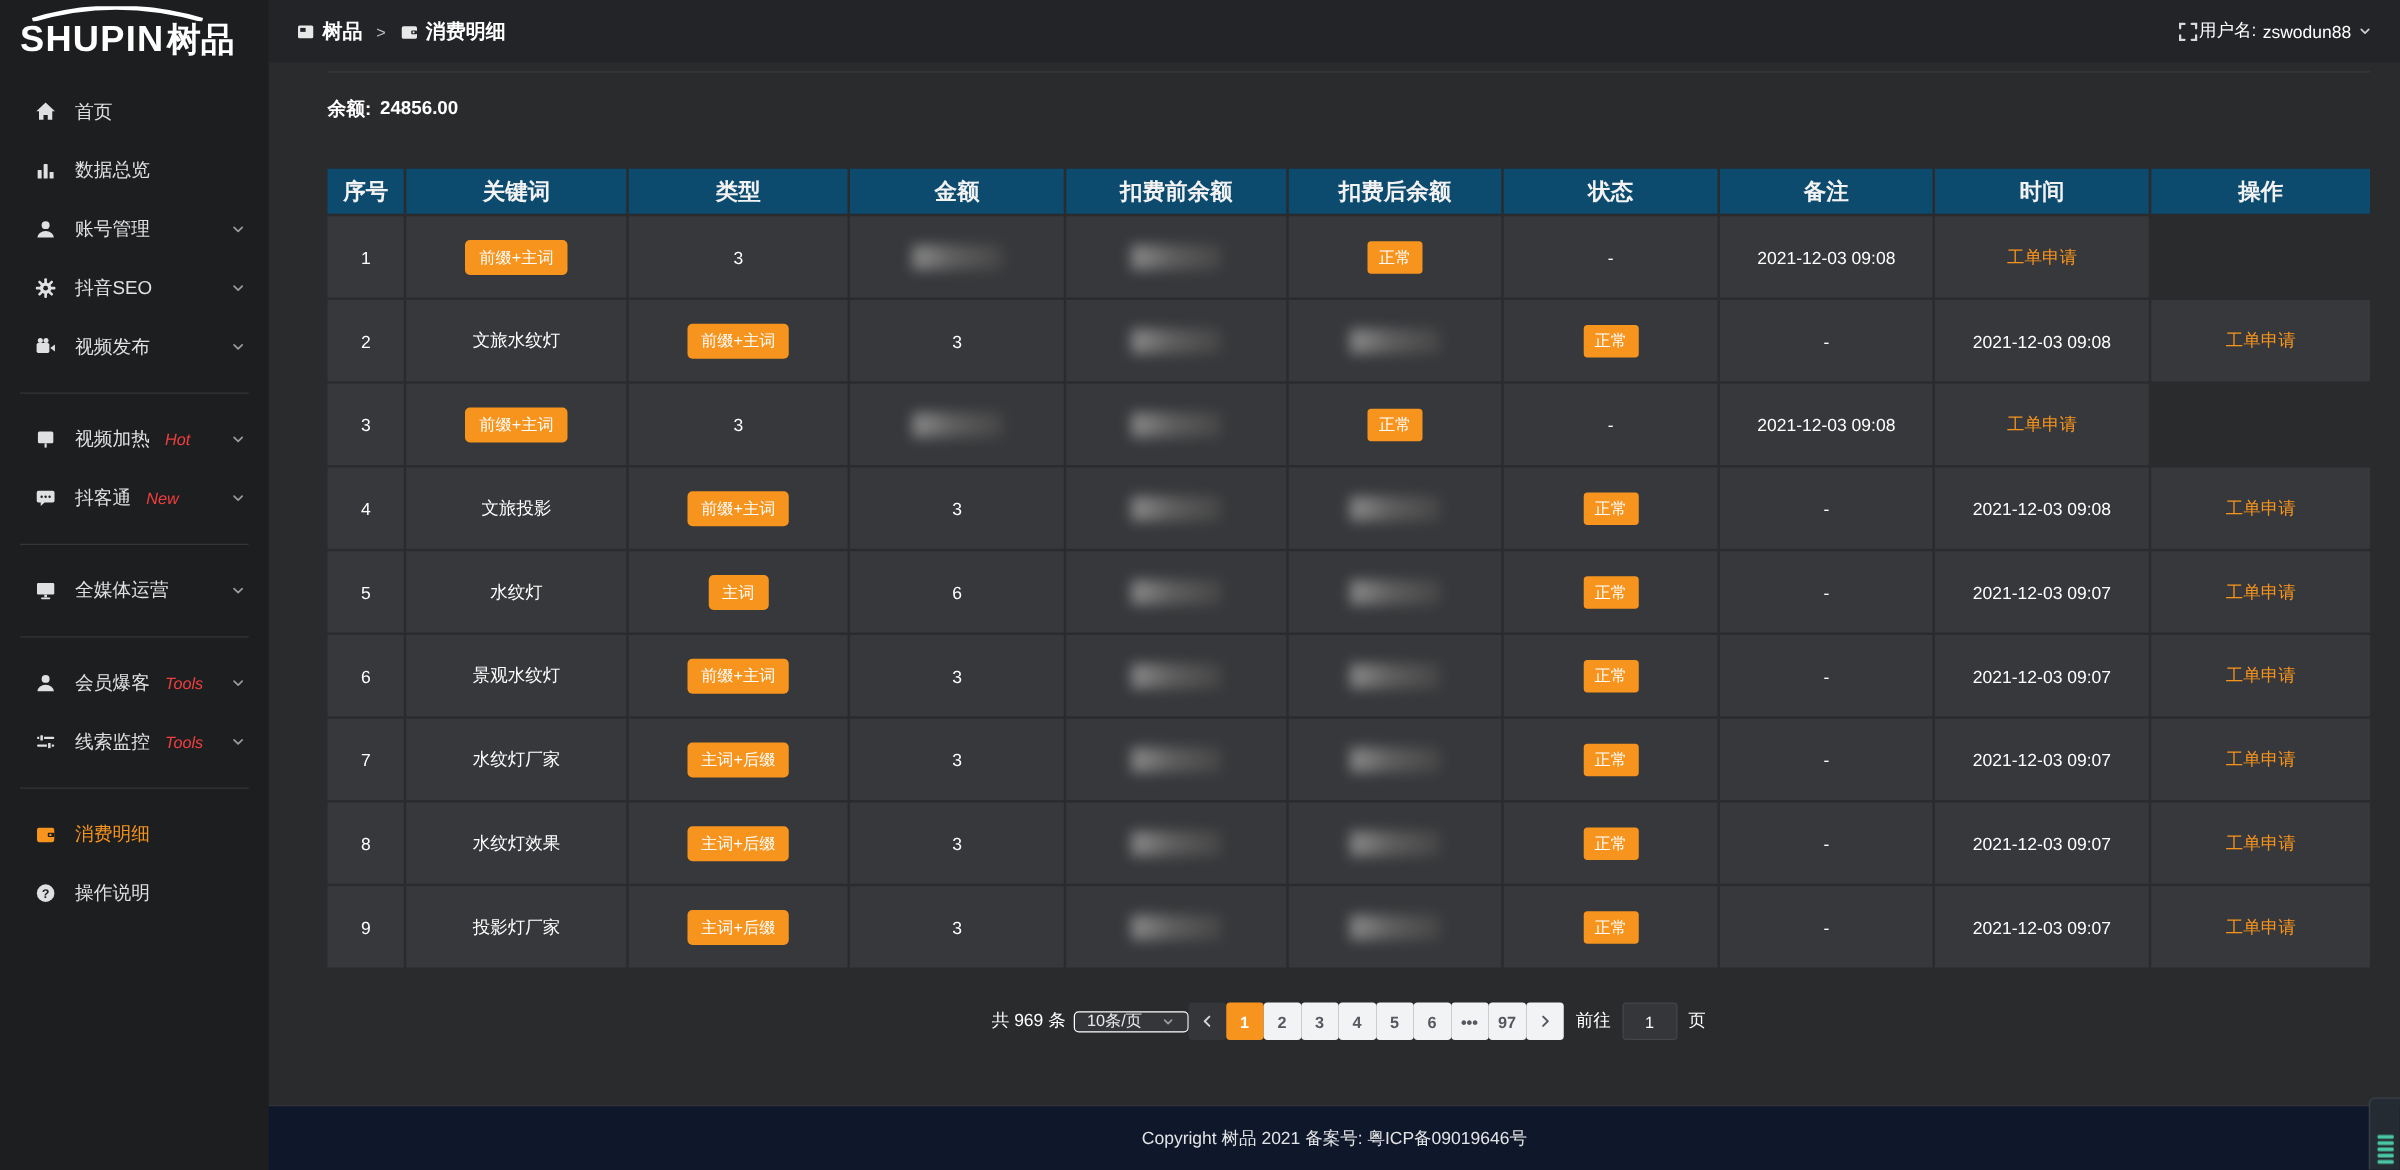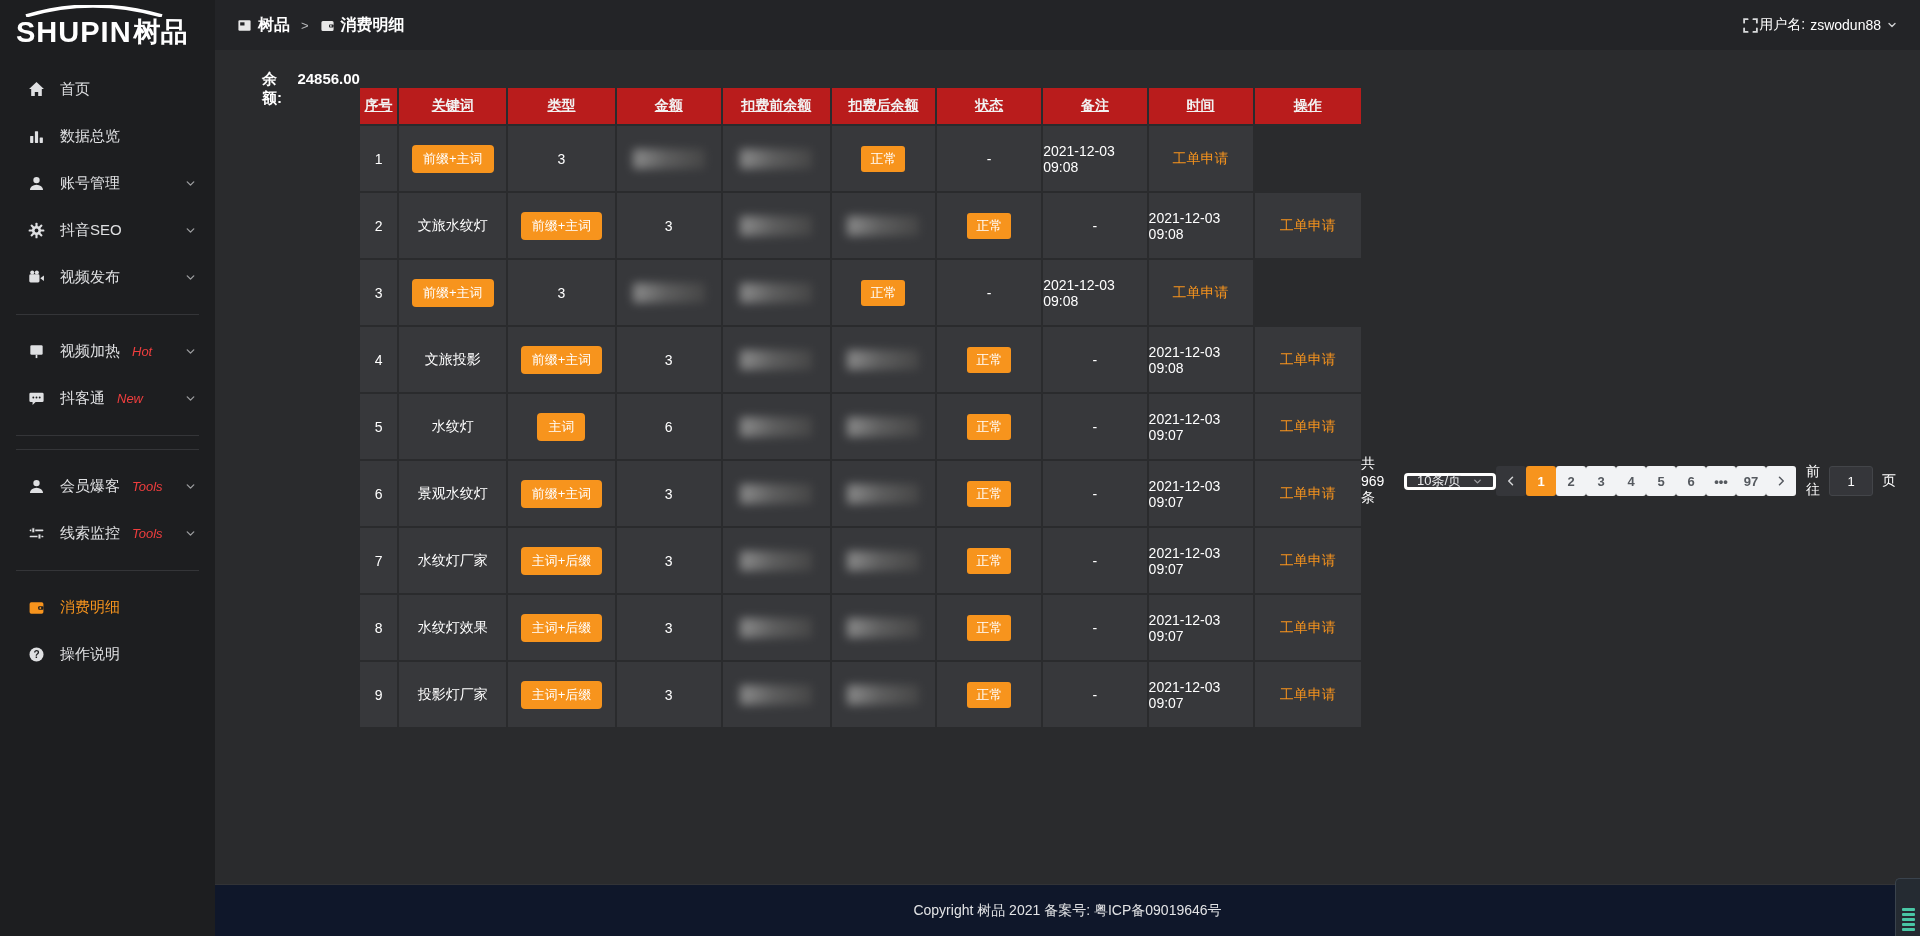--- a/index.html
+++ b/index.html
@@ -35,39 +35,39 @@
   .crumb-icon { width:15px; height:15px; display:flex; color:#e8e8e8; }
   .crumb-icon svg { width:100%; height:100%; }
   .crumb-sep { color:#b9babc; font-size:13px; font-weight:400; padding:0 2px; }
   .top-right { display:flex; align-items:center; font-size:14px; color:#fff; }
   .fs-icon { width:17px; height:17px; color:#d9dadc; cursor:pointer; display:flex; }
   .fs-icon svg { width:100%; height:100%; }
   .user-chip { display:flex; align-items:center; gap:5px; cursor:pointer; }
   .user-chevron { width:12px; height:12px; color:#cfd0d2; display:flex; }
   .user-chevron svg { width:100%; height:100%; }
 
-  .content { flex:1; padding:0 24px 0 47px; display:flex; }
+  .content { flex:1; padding:0 24px 0 47px; display:flex; flex-direction:column; }
   .divider-line { height:1px; background:#3a3b3e; margin-top:7px; }
   .balance { margin-top:20px; font-size:15px; font-weight:700; color:#fff; display:flex; gap:7px; }
 
   
   .table { margin-top:38px; display:flex; flex-direction:column; gap:2px; }
   .grid-row { display:grid; grid-template-columns:62fr 178fr 177fr 173fr 178fr 172fr 173fr 172fr 173fr 177fr; gap:2px; }
   .cell { background:#37383b; display:flex; align-items:center; justify-content:center; font-size:14px; color:#fff; }
-  .head .cell { background:#b91c1c; height:36px; font-weight:600; font-size:14px; color:#f2f2f2;text-decoration:underline; }
+  .head .cell { background:#0c4a6e; height:36px; font-weight:600; font-size:18px; color:#f2f2f2; }
   .grid-row.data .cell { height:65px; }
   .badge { background:#f7941d; color:#fff; border-radius:4px; font-size:13px; padding:5px 11px; white-space:nowrap; }
   .status-badge { padding:4px 9px; border-radius:3px; }
   .blur-blob { width:72px; height:20px; border-radius:2px; background:linear-gradient(100deg,#8d8d8d 10%,#636363 45%,#4b4b4b 90%); filter:blur(5px); opacity:.9; }
   .action-link { color:#f7941d; cursor:pointer; text-decoration:none; }
 
   
   .pagination { margin-top:28px; display:flex; align-items:center; justify-content:center; gap:0; font-size:14px; color:#fff; }
   .pg-total { margin-right:6px; }
-  .pg-size { height:17px; min-width:92px; background:#35363a; border:3px solid #ffffff; border-radius:4px; display:flex; align-items:center; justify-content:space-between; gap:9px; padding:0 10px; color:#e9eaec; font-size:13px; cursor:pointer; }
+  .pg-size { height:17px; min-width:92px; background:#35363a; border:1px solid #ffffff; border-radius:4px; display:flex; align-items:center; justify-content:space-between; gap:9px; padding:0 10px; color:#e9eaec; font-size:13px; cursor:pointer; }
   .pg-size .dd-chevron { width:11px; height:11px; color:#9c9da0; display:flex; }
   .pg-size .dd-chevron svg { width:100%; height:100%; }
   .pg-btn { min-width:30px; height:30px; border:none; border-radius:3px; background:#f2f3f5; color:#55595f; font-weight:700; font-size:13px; display:flex; align-items:center; justify-content:center; cursor:pointer; font-family:inherit; }
   .pg-btn.prev { background:#35363a; color:#d4d5d7; }
   .pg-btn.active { background:#f7941d; color:#fff; }
   .pg-btn svg { width:12px; height:12px; }
   .pg-jump { display:flex; align-items:center; gap:9px; margin-left:10px; }
   .pg-input { width:44px; height:30px; background:#35363a; border:1px solid #434549; border-radius:3px; color:#fff; text-align:center; font-size:13px; font-family:inherit; }
 
   
@@ -202,20 +202,36 @@
     <span class="nav-tag red">New</span>
     <span class="nav-chevron">
       <svg viewBox="0 0 16 16" fill="none" stroke="currentColor" stroke-width="1.7" stroke-linecap="round" stroke-linejoin="round">
               <path d="M4 6l4 4 4-4"></path>
             </svg>
     </span>
   </div>
 
   <div class="nav-divider"></div>
 
+  <div class="nav-item">
+    <span class="nav-icon">
+            <svg viewBox="0 0 16 16" fill="currentColor">
+              <rect x="1.5" y="2.3" width="13" height="8.7" rx="1"></rect>
+              <rect x="7" y="11" width="2" height="2"></rect>
+              <rect x="4.5" y="13.1" width="7" height="1.3" rx="0.6"></rect>
+            </svg>
+          </span>
+    <span class="nav-label">全媒体运营</span>
+
+    <span class="nav-chevron">
+      <svg viewBox="0 0 16 16" fill="none" stroke="currentColor" stroke-width="1.7" stroke-linecap="round" stroke-linejoin="round">
+              <path d="M4 6l4 4 4-4"></path>
+            </svg>
+    </span>
+  </div>
 
 
   <div class="nav-divider"></div>
 
   <div class="nav-item">
     <span class="nav-icon">
             <svg viewBox="0 0 16 16" fill="currentColor">
               <circle cx="8" cy="4.8" r="3"></circle>
               <path d="M1.8 14.2a6.2 5 0 0 1 12.4 0z"></path>
             </svg>

